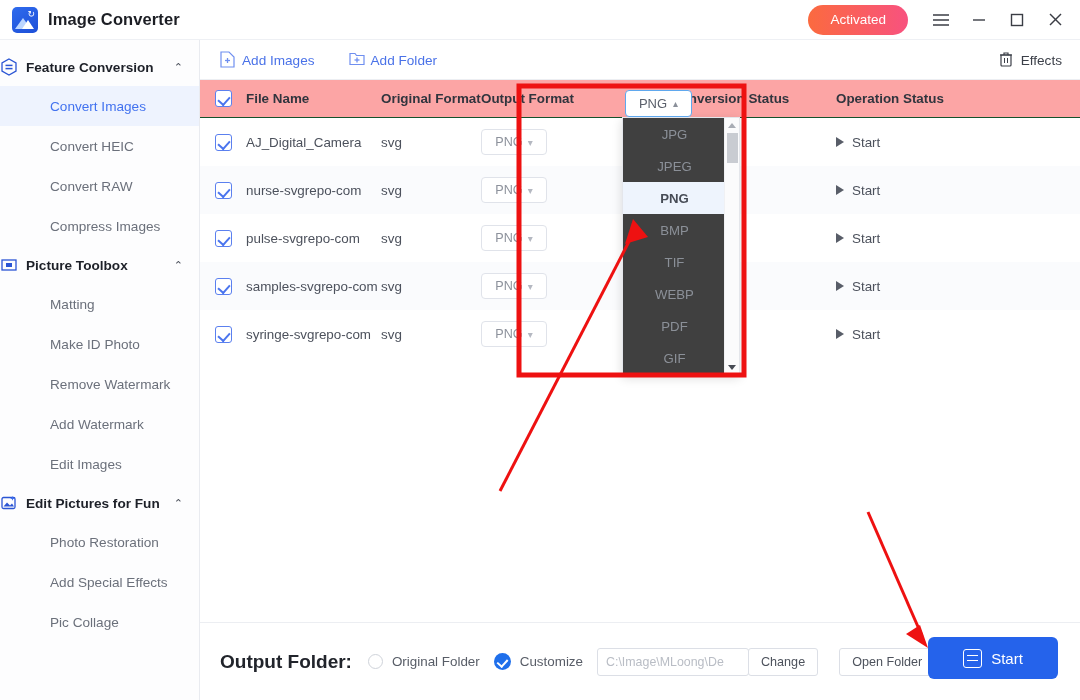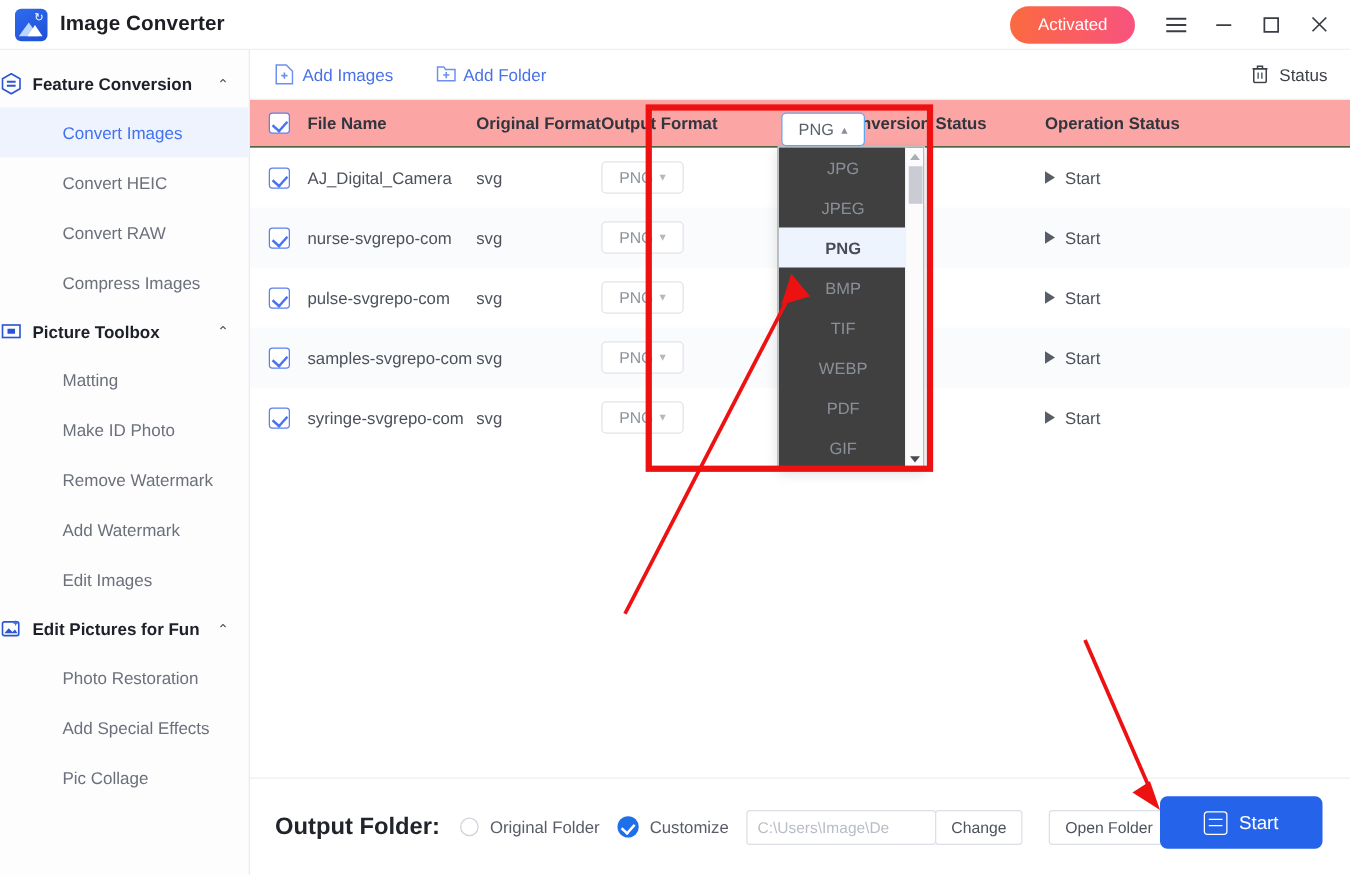--- a/index.html
+++ b/index.html
@@ -275,21 +275,21 @@
       <div class="tbtn rm">
         <span class="ic">
           <svg width="14" height="16" viewBox="0 0 14 16">
               <path d="M2 4 h10 v10 a1 1 0 0 1 -1 1 h-8 a1 1 0 0 1 -1 -1 z" fill="none" stroke="#3c4049" stroke-width="1.2"></path>
               <line x1="1" y1="4" x2="13" y2="4" stroke="#3c4049" stroke-width="1.2"></line>
               <path d="M5 4 v-2 h4 v2" fill="none" stroke="#3c4049" stroke-width="1.2"></path>
               <line x1="5.5" y1="7" x2="5.5" y2="12" stroke="#3c4049" stroke-width="1"></line>
               <line x1="8.5" y1="7" x2="8.5" y2="12" stroke="#3c4049" stroke-width="1"></line>
             </svg>
         </span>
-        <span>Status</span>
+        <span>Effects</span>
       </div>
     </div>
 
     <div class="thead">
       <div class="cb">
           <div class="chk"></div>
         </div>
       <div class="c-name">File Name</div>
       <div class="c-orig">Original Format</div>
       <div class="c-out">Output Format</div>
@@ -425,21 +425,21 @@
       <div class="dn"></div>
     </div>
   </div>
 
   <div class="bottom">
     <span class="of-label">Output Folder:</span>
     <span class="radio"></span>
     <span class="rlab">Original Folder</span>
     <span class="bluechk"></span>
     <span class="rlab">Customize</span>
-    <span class="pathbox">C:\Users\Image\De</span>
+    <span class="pathbox">C:\Image\MLoong\De</span>
     <span class="sbtn ch">Change</span>
     <span class="sbtn of">Open Folder</span>
     <span class="startbtn">
       <span class="bi"></span>
       <span>Start</span>
     </span>
   </div>
 
   <svg class="annot">
     <rect x="519" y="86" width="225" height="289" fill="none" stroke="#ee1111" stroke-width="5"></rect>

